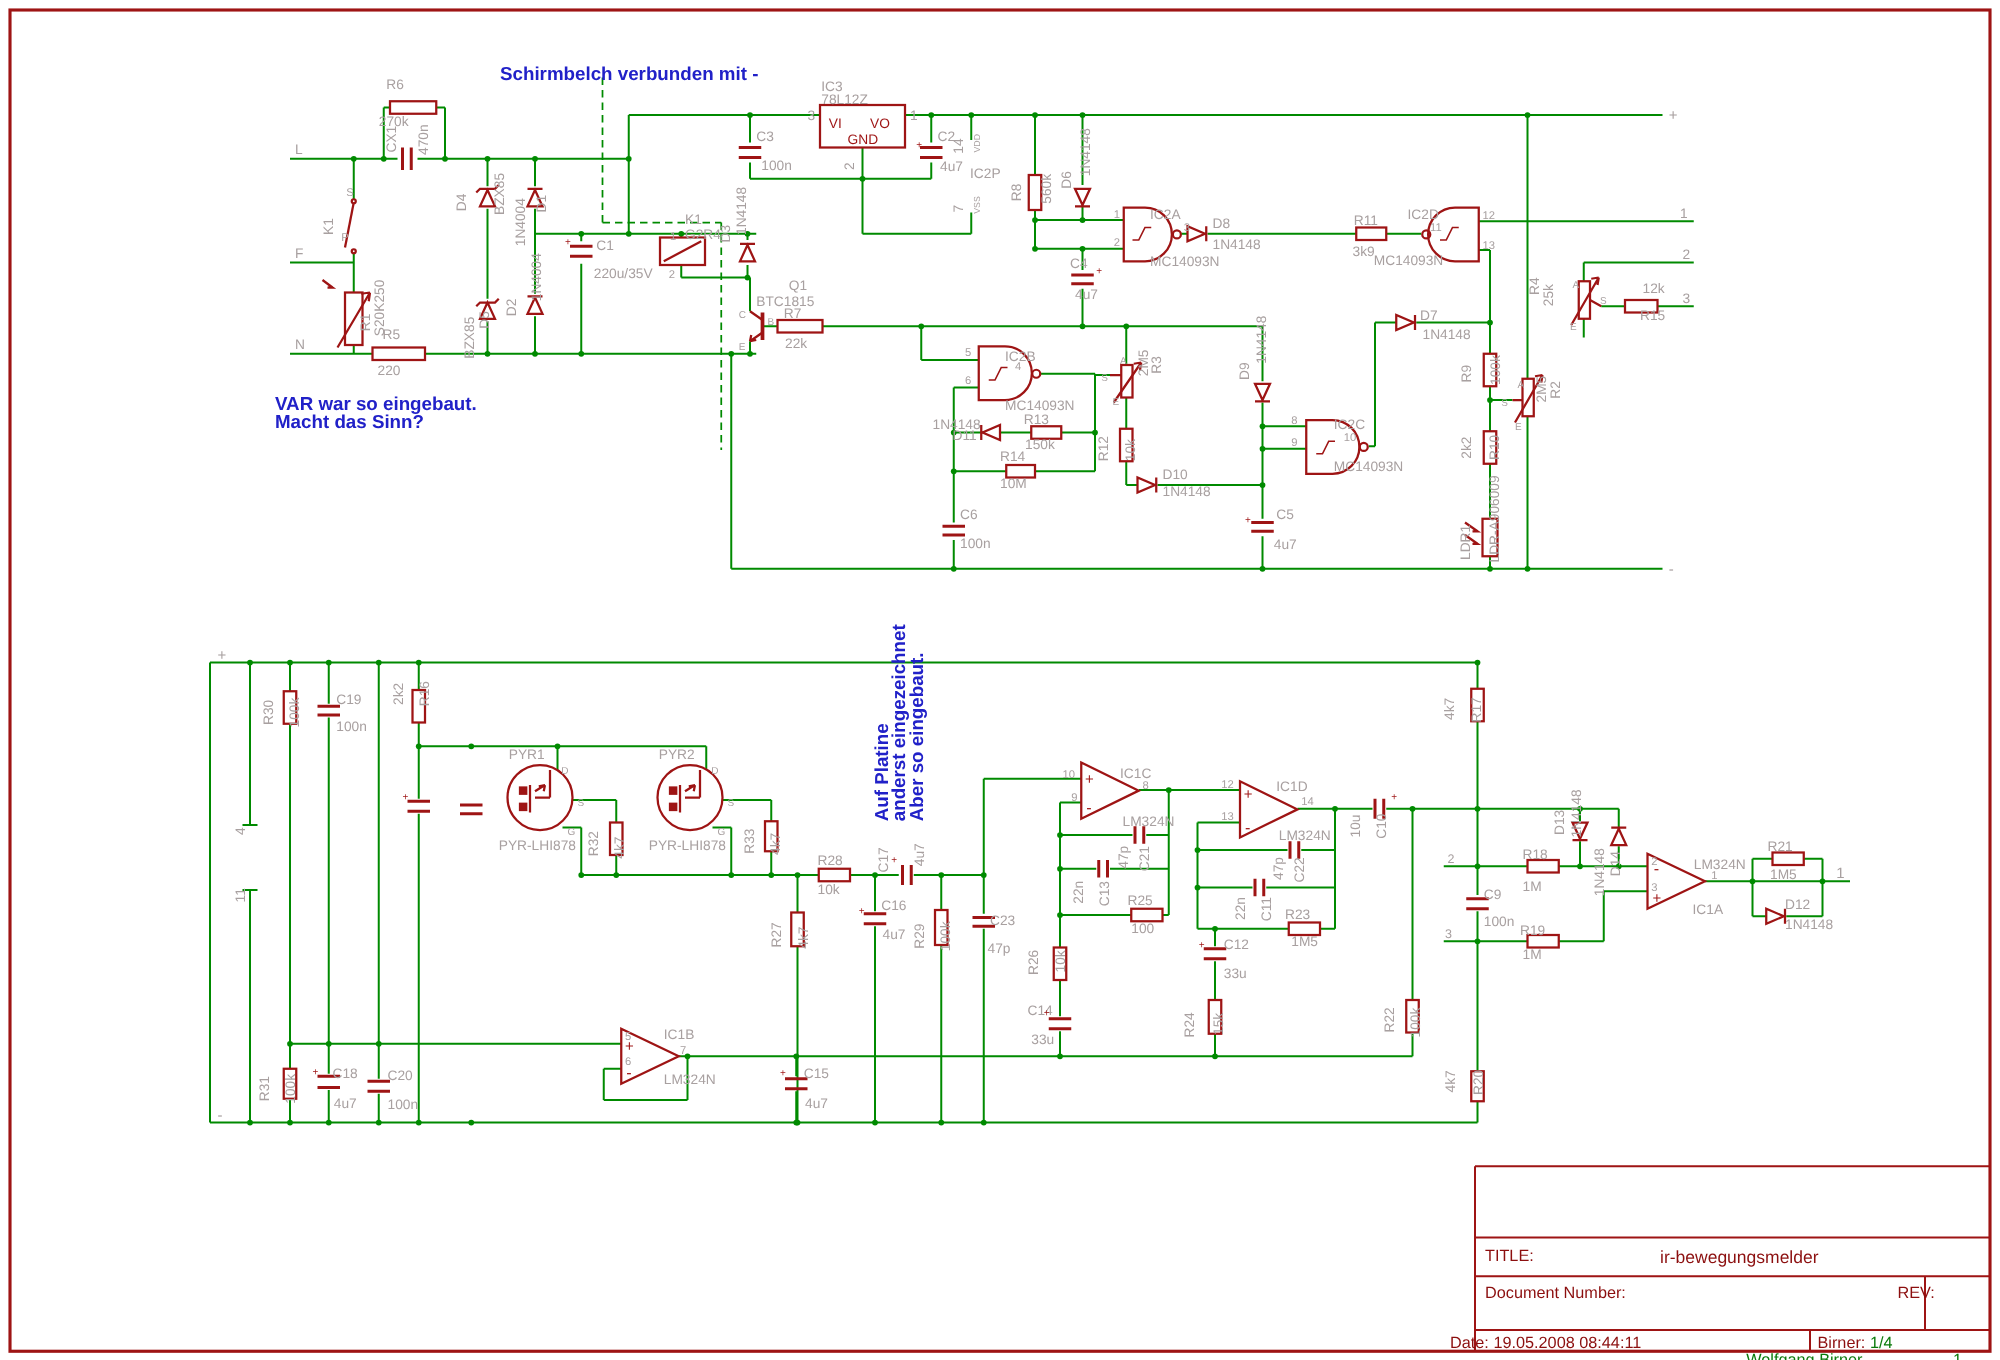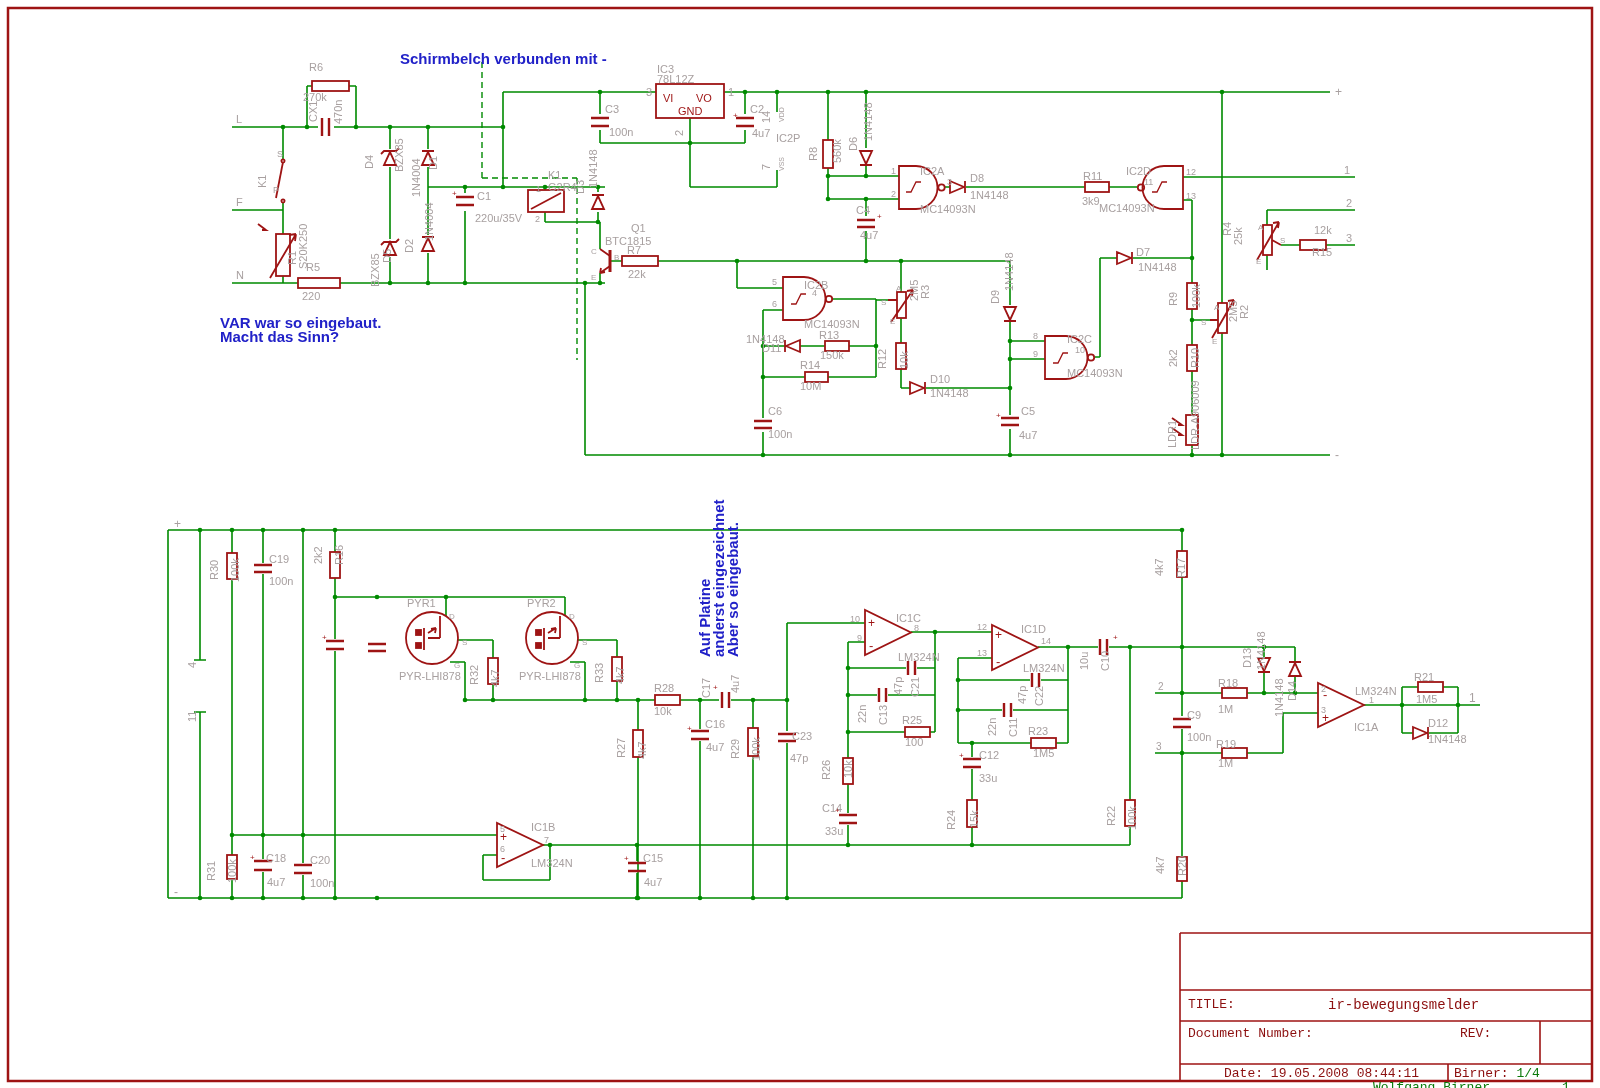--- a/index.html
+++ b/index.html
@@ -5,21 +5,21 @@
   :root{
     --wire:#008a00; --comp:#9e1414; --label:#a8a0a0;
     --anno:#2121c8; --title:#8c0f0f; --green:#0a7a0a; --bg:#ffffff;
   }
   html,body{margin:0;padding:0;background:#fff;}
   #page{position:relative;width:1600px;height:1088px;background:var(--bg);overflow:hidden;
         font-family:"Liberation Sans",sans-serif;}
   svg text{font-family:"Liberation Sans",sans-serif;}
   .lg{fill:var(--label);} .lr{fill:var(--comp);}
   .lb{fill:var(--anno);font-weight:bold;}
-  .tbtxt{position:absolute;color:var(--title);font-family:Liberation Mono, monospace;
+  .tbtxt{position:absolute;color:var(--title);font-family:Liberation Sans, sans-serif;
          font-size:13px;white-space:nowrap;}
   .tbgreen{color:var(--green);margin-top:36px;}
 </style>
 </head>
 <body>
 
 <div id="page">
 <svg id="schem" width="1600" height="1088" viewBox="0 0 1600 1088">
 
   <rect x="8" y="8" width="1584" height="1073" fill="none" stroke="var(--comp)" stroke-width="2.5"></rect>
@@ -545,23 +545,23 @@
         <text x="687" y="731" class="lr" font-size="8">+</text>
         <text x="250" y="860" class="lr" font-size="8">+</text>
       </g>
 </svg>
 
 
 <div class="tbtxt" style="left:1188px;top:997px;">TITLE:</div>
 <div class="tbtxt" style="left:1328px;top:997px;font-size:14px;">ir-bewegungsmelder</div>
 <div class="tbtxt" style="left:1188px;top:1026px;">Document Number:</div>
 <div class="tbtxt tbgreen" style="left:1290px;top:1044px;width:200px;text-align:right;">Wolfgang Birner</div>
-<div class="tbtxt" style="left:1460px;top:1026px;">REV:</div>
+<div class="tbtxt" style="left:1518px;top:1026px;">REV:</div>
 <div class="tbtxt tbgreen" style="left:1548px;top:1044px;width:36px;text-align:center;">1</div>
-<div class="tbtxt" style="left:1224px;top:1066px;">
+<div class="tbtxt" style="left:1160px;top:1066px;">
   <span>Date:</span>
   <span>19.05.2008 08:44:11</span>
 </div>
 <div class="tbtxt" style="left:1454px;top:1066px;">
   <span>Birner:</span>
   <span class="tbgreen">1/4</span>
 </div>
 </div>
 
 </body></html>

